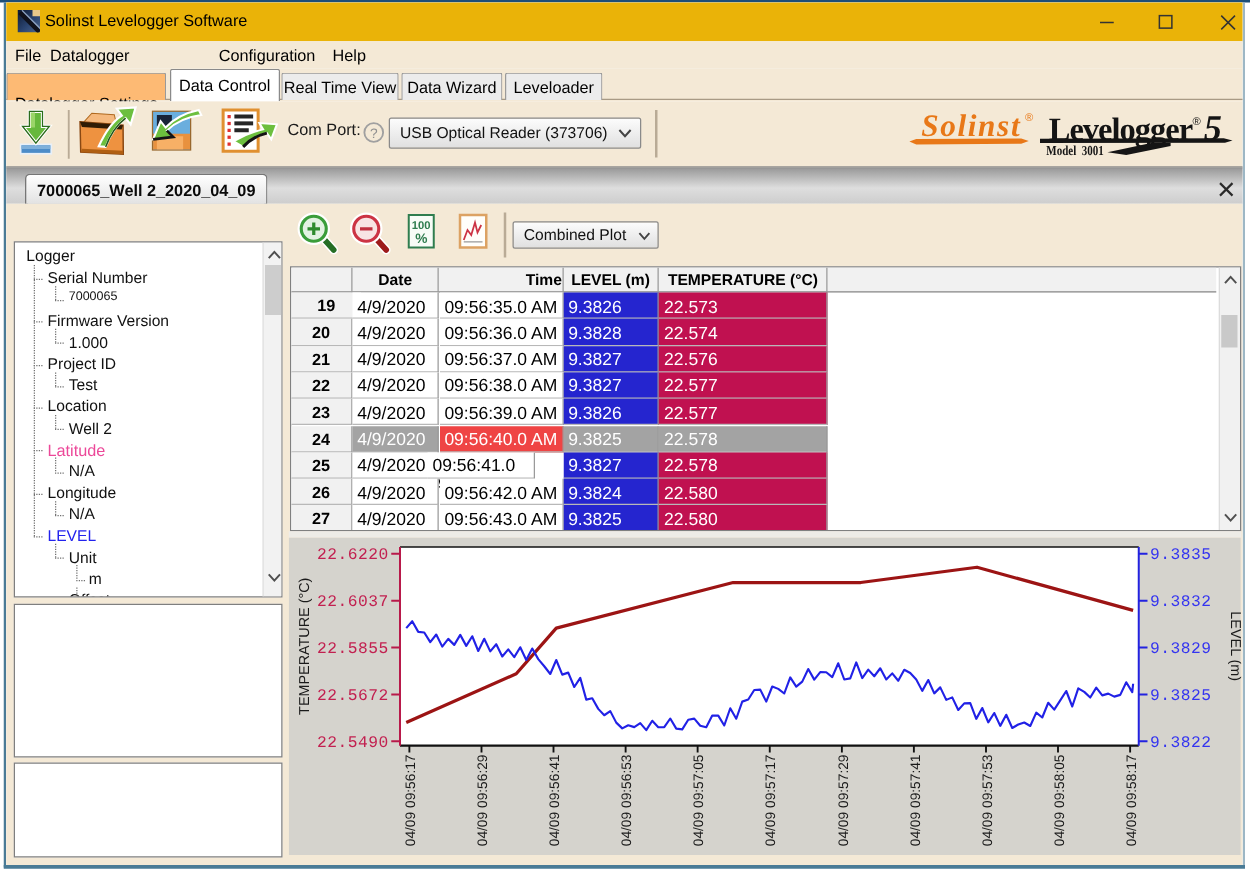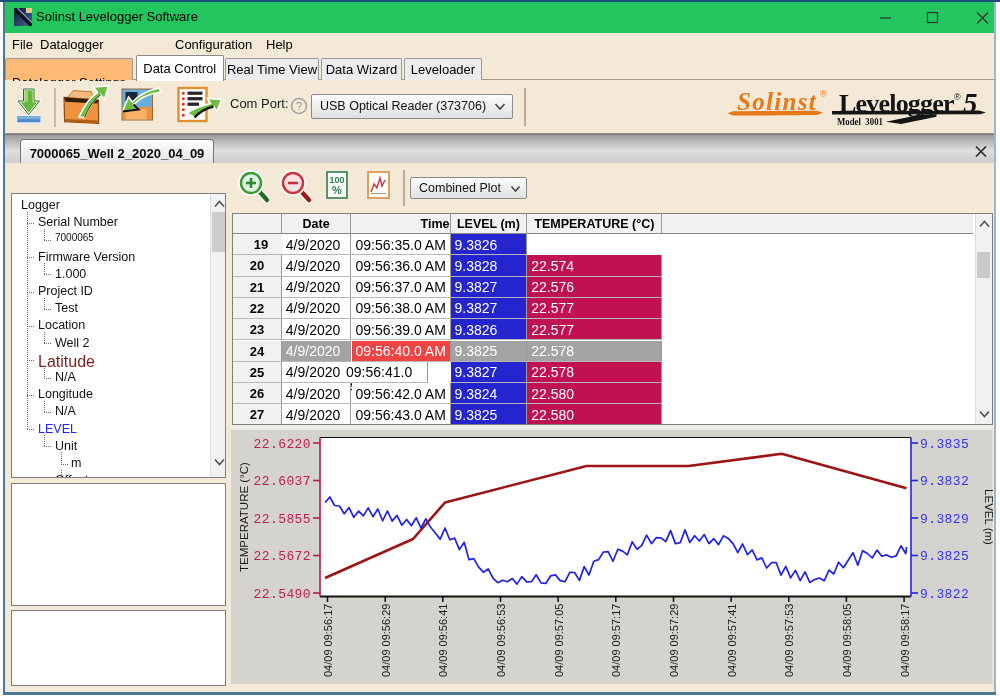--- a/index.html
+++ b/index.html
@@ -7,21 +7,21 @@
 .abs{position:absolute;}
 </style></head>
 <body>
 
 <div class="abs" style="left:0;top:0;width:1000px;height:2px;background:#1d4e77;"></div>
 <div class="abs" style="left:3px;top:2px;width:2px;height:692px;background:#4a7b96;"></div>
 <div class="abs" style="left:994px;top:2px;width:2px;height:692px;background:#9db7c5;"></div>
 <div class="abs" style="left:3px;top:692px;width:993px;height:2.5px;background:#4a7b96;"></div>
 <div class="abs" style="left:5px;top:2px;width:989px;height:690px;background:#fff;"></div>
 
-<div class="abs" style="left:5px;top:2px;width:989px;height:31px;background:#22c55e;padding-left:45px;">
+<div class="abs" style="left:5px;top:2px;width:989px;height:31px;background:#eab308;padding-left:45px;">
   <svg class="abs" style="left:9px;top:6px;" width="18" height="18" viewBox="0 0 18 18">
     <defs>
         <linearGradient id="icg" x1="0" y1="0" x2="1" y2="1">
       <stop offset="0" stop-color="#0c1830"></stop>
           <stop offset="0.55" stop-color="#2a4470"></stop>
           <stop offset="1" stop-color="#50688e"></stop>
     </linearGradient>
       </defs>
     <rect x="0" y="0" width="18" height="18" fill="url(#icg)"></rect>
     <rect x="12" y="0" width="6" height="5" fill="#e8c88a"></rect>
@@ -147,21 +147,21 @@
 <div class="abs" style="left:10.5px;top:192.5px;width:215.5px;height:285.5px;background:#fff;border:1px solid #7f7f7f;overflow:hidden;">
 <span class="abs" style="left:9.5px;top:4.5px;font-size:12.5px;color:#111;white-space:nowrap;">Logger</span>
 <span class="abs" style="left:26.5px;top:21.7px;font-size:12.5px;color:#111;white-space:nowrap;">Serial Number</span>
 <span class="abs" style="left:43.5px;top:38.9px;font-size:10px;color:#111;white-space:nowrap;">7000065</span>
 <span class="abs" style="left:26.5px;top:56.1px;font-size:12.5px;color:#111;white-space:nowrap;">Firmware Version</span>
 <span class="abs" style="left:43.5px;top:73.3px;font-size:12.5px;color:#111;white-space:nowrap;">1.000</span>
 <span class="abs" style="left:26.5px;top:90.5px;font-size:12.5px;color:#111;white-space:nowrap;">Project ID</span>
 <span class="abs" style="left:43.5px;top:107.7px;font-size:12.5px;color:#111;white-space:nowrap;">Test</span>
 <span class="abs" style="left:26.5px;top:124.9px;font-size:12.5px;color:#111;white-space:nowrap;">Location</span>
 <span class="abs" style="left:43.5px;top:142.1px;font-size:12.5px;color:#111;white-space:nowrap;">Well 2</span>
-<span class="abs" style="left:26.5px;top:159.3px;font-size:16px;color:#7f1d1d;white-space:nowrap;">Latitude</span>
+<span class="abs" style="left:26.5px;top:159.3px;font-size:13px;color:#ec4899;white-space:nowrap;">Latitude</span>
 <span class="abs" style="left:43.5px;top:176.5px;font-size:12.5px;color:#111;white-space:nowrap;">N/A</span>
 <span class="abs" style="left:26.5px;top:193.7px;font-size:12.5px;color:#111;white-space:nowrap;">Longitude</span>
 <span class="abs" style="left:43.5px;top:210.9px;font-size:12.5px;color:#111;white-space:nowrap;">N/A</span>
 <span class="abs" style="left:26.5px;top:228.1px;font-size:12.5px;color:#2222ee;white-space:nowrap;">LEVEL</span>
 <span class="abs" style="left:43.5px;top:245.3px;font-size:12.5px;color:#111;white-space:nowrap;">Unit</span>
 <span class="abs" style="left:59.5px;top:262.5px;font-size:12.5px;color:#111;white-space:nowrap;">m</span>
 <span class="abs" style="left:43.5px;top:279.7px;font-size:12.5px;color:#111;">Offset</span>
 <div class="abs" style="left:15.5px;top:18.0px;width:1px;height:217.6px;border-left:1px dotted #707070;"></div>
 <div class="abs" style="left:15.5px;top:29.2px;width:7px;height:1px;border-top:1px dotted #707070;"></div>
 <div class="abs" style="left:15.5px;top:63.6px;width:7px;height:1px;border-top:1px dotted #707070;"></div>
@@ -242,20 +242,21 @@
 <div class="abs" style="left:0;top:0;width:740px;height:20px;background:#f1f1f1;border-bottom:1px solid #888;"></div>
 <div class="abs" style="left:-1.0px;top:0;width:49.8px;height:20px;border-right:1px solid #9a9a9a;text-align:center;font-size:12.5px;font-weight:bold;color:#000;padding-top:2.5px;"></div>
 <div class="abs" style="left:48.8px;top:0;width:69.7px;height:20px;border-right:1px solid #9a9a9a;text-align:center;font-size:12.5px;font-weight:bold;color:#000;padding-top:2.5px;">Date</div>
 <div class="abs" style="left:118.5px;top:0;width:99.0px;height:36px;border-right:1px solid #9a9a9a;text-align:right;font-size:12.5px;font-weight:bold;color:#000;padding-top:2.5px;">Time</div>
 <div class="abs" style="left:217.5px;top:0;width:76.8px;height:20px;border-right:1px solid #9a9a9a;text-align:center;font-size:12.5px;font-weight:bold;color:#000;padding-top:2.5px;">LEVEL (m)</div>
 <div class="abs" style="left:294.3px;top:0;width:135.1px;height:20px;border-right:1px solid #9a9a9a;text-align:center;font-size:12.5px;font-weight:bold;color:#000;padding-top:2.5px;">TEMPERATURE (°C)</div>
 <div class="abs" style="left:0;top:20.0px;width:57px;height:21.3px;background:#f1f1f1;border-right:1px solid #9a9a9a;border-bottom:1px solid #b8b8b8;text-align:center;font-size:13px;font-weight:bold;padding-top:3px;">19</div>
 <div class="abs" style="left:48.8px;top:20.0px;width:69.7px;height:21.3px;background:#fff;border-right:1px solid #9a9a9a;border-bottom:1px solid #b8b8b8;font-size:14px;color:#000;padding:2.5px 0 0 4px;">4/9/2020</div>
 <div class="abs" style="left:118.5px;top:20.0px;width:99.0px;height:21.3px;background:#fff;border-right:1px solid #9a9a9a;border-bottom:1px solid #b8b8b8;font-size:14px;color:#000;padding:2.5px 0 0 4px;">09:56:35.0 AM</div>
 <div class="abs" style="left:217.5px;top:20.0px;width:76.8px;height:21.3px;background:#2525cf;border-right:1px solid #9a9a9a;border-bottom:1px solid #b8b8b8;font-size:14px;color:#fff;padding:2.5px 0 0 4px;">9.3826</div>
+<div class="abs" style="left:294.3px;top:20.0px;width:135.1px;height:21.3px;background:#c01150;border-right:1px solid #9a9a9a;border-bottom:1px solid #b8b8b8;font-size:14px;color:#fff;padding:2.5px 0 0 4px;">22.573</div>
 <div class="abs" style="left:0;top:41.3px;width:48.8px;height:21.3px;background:#f1f1f1;border-right:1px solid #9a9a9a;border-bottom:1px solid #b8b8b8;text-align:center;font-size:13px;font-weight:bold;padding-top:3px;">20</div>
 <div class="abs" style="left:48.8px;top:41.3px;width:69.7px;height:21.3px;background:#fff;border-right:1px solid #9a9a9a;border-bottom:1px solid #b8b8b8;font-size:14px;color:#000;padding:2.5px 0 0 4px;">4/9/2020</div>
 <div class="abs" style="left:118.5px;top:41.3px;width:99.0px;height:21.3px;background:#fff;border-right:1px solid #9a9a9a;border-bottom:1px solid #b8b8b8;font-size:14px;color:#000;padding:2.5px 0 0 4px;">09:56:36.0 AM</div>
 <div class="abs" style="left:217.5px;top:41.3px;width:76.8px;height:21.3px;background:#2525cf;border-right:1px solid #9a9a9a;border-bottom:1px solid #b8b8b8;font-size:14px;color:#fff;padding:2.5px 0 0 4px;">9.3828</div>
 <div class="abs" style="left:294.3px;top:41.3px;width:135.1px;height:21.3px;background:#c01150;border-right:1px solid #9a9a9a;border-bottom:1px solid #b8b8b8;font-size:14px;color:#fff;padding:2.5px 0 0 4px;">22.574</div>
 <div class="abs" style="left:0;top:62.6px;width:48.8px;height:21.3px;background:#f1f1f1;border-right:1px solid #9a9a9a;border-bottom:1px solid #b8b8b8;text-align:center;font-size:13px;font-weight:bold;padding-top:3px;">21</div>
 <div class="abs" style="left:48.8px;top:62.6px;width:69.7px;height:21.3px;background:#fff;border-right:1px solid #9a9a9a;border-bottom:1px solid #b8b8b8;font-size:14px;color:#000;padding:2.5px 0 0 4px;">4/9/2020</div>
 <div class="abs" style="left:118.5px;top:62.6px;width:99.0px;height:21.3px;background:#fff;border-right:1px solid #9a9a9a;border-bottom:1px solid #b8b8b8;font-size:14px;color:#000;padding:2.5px 0 0 4px;">09:56:37.0 AM</div>
 <div class="abs" style="left:217.5px;top:62.6px;width:76.8px;height:21.3px;background:#2525cf;border-right:1px solid #9a9a9a;border-bottom:1px solid #b8b8b8;font-size:14px;color:#fff;padding:2.5px 0 0 4px;">9.3827</div>
 <div class="abs" style="left:294.3px;top:62.6px;width:135.1px;height:21.3px;background:#c01150;border-right:1px solid #9a9a9a;border-bottom:1px solid #b8b8b8;font-size:14px;color:#fff;padding:2.5px 0 0 4px;">22.576</div>

